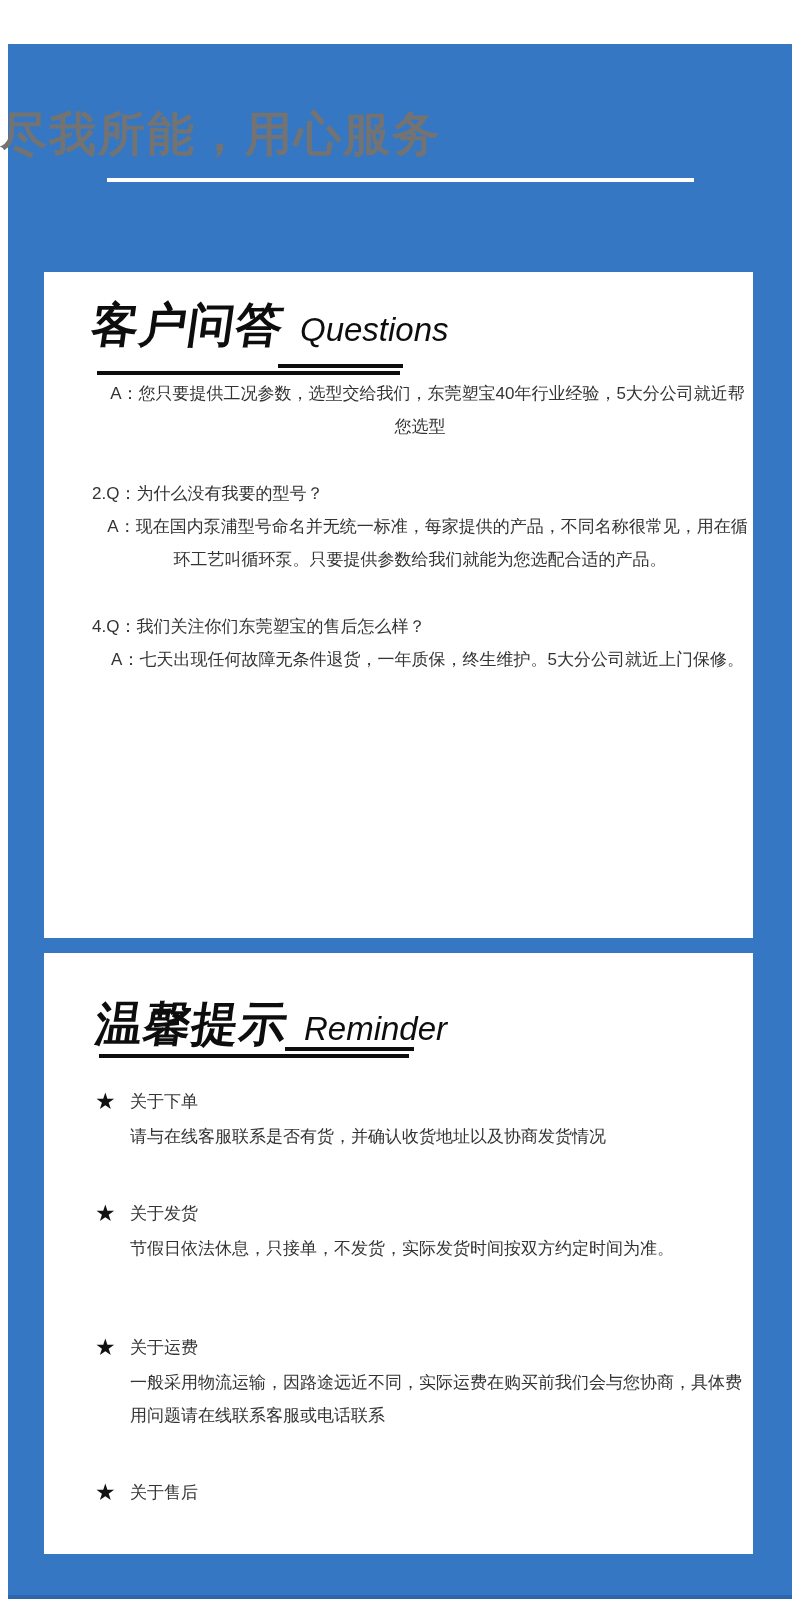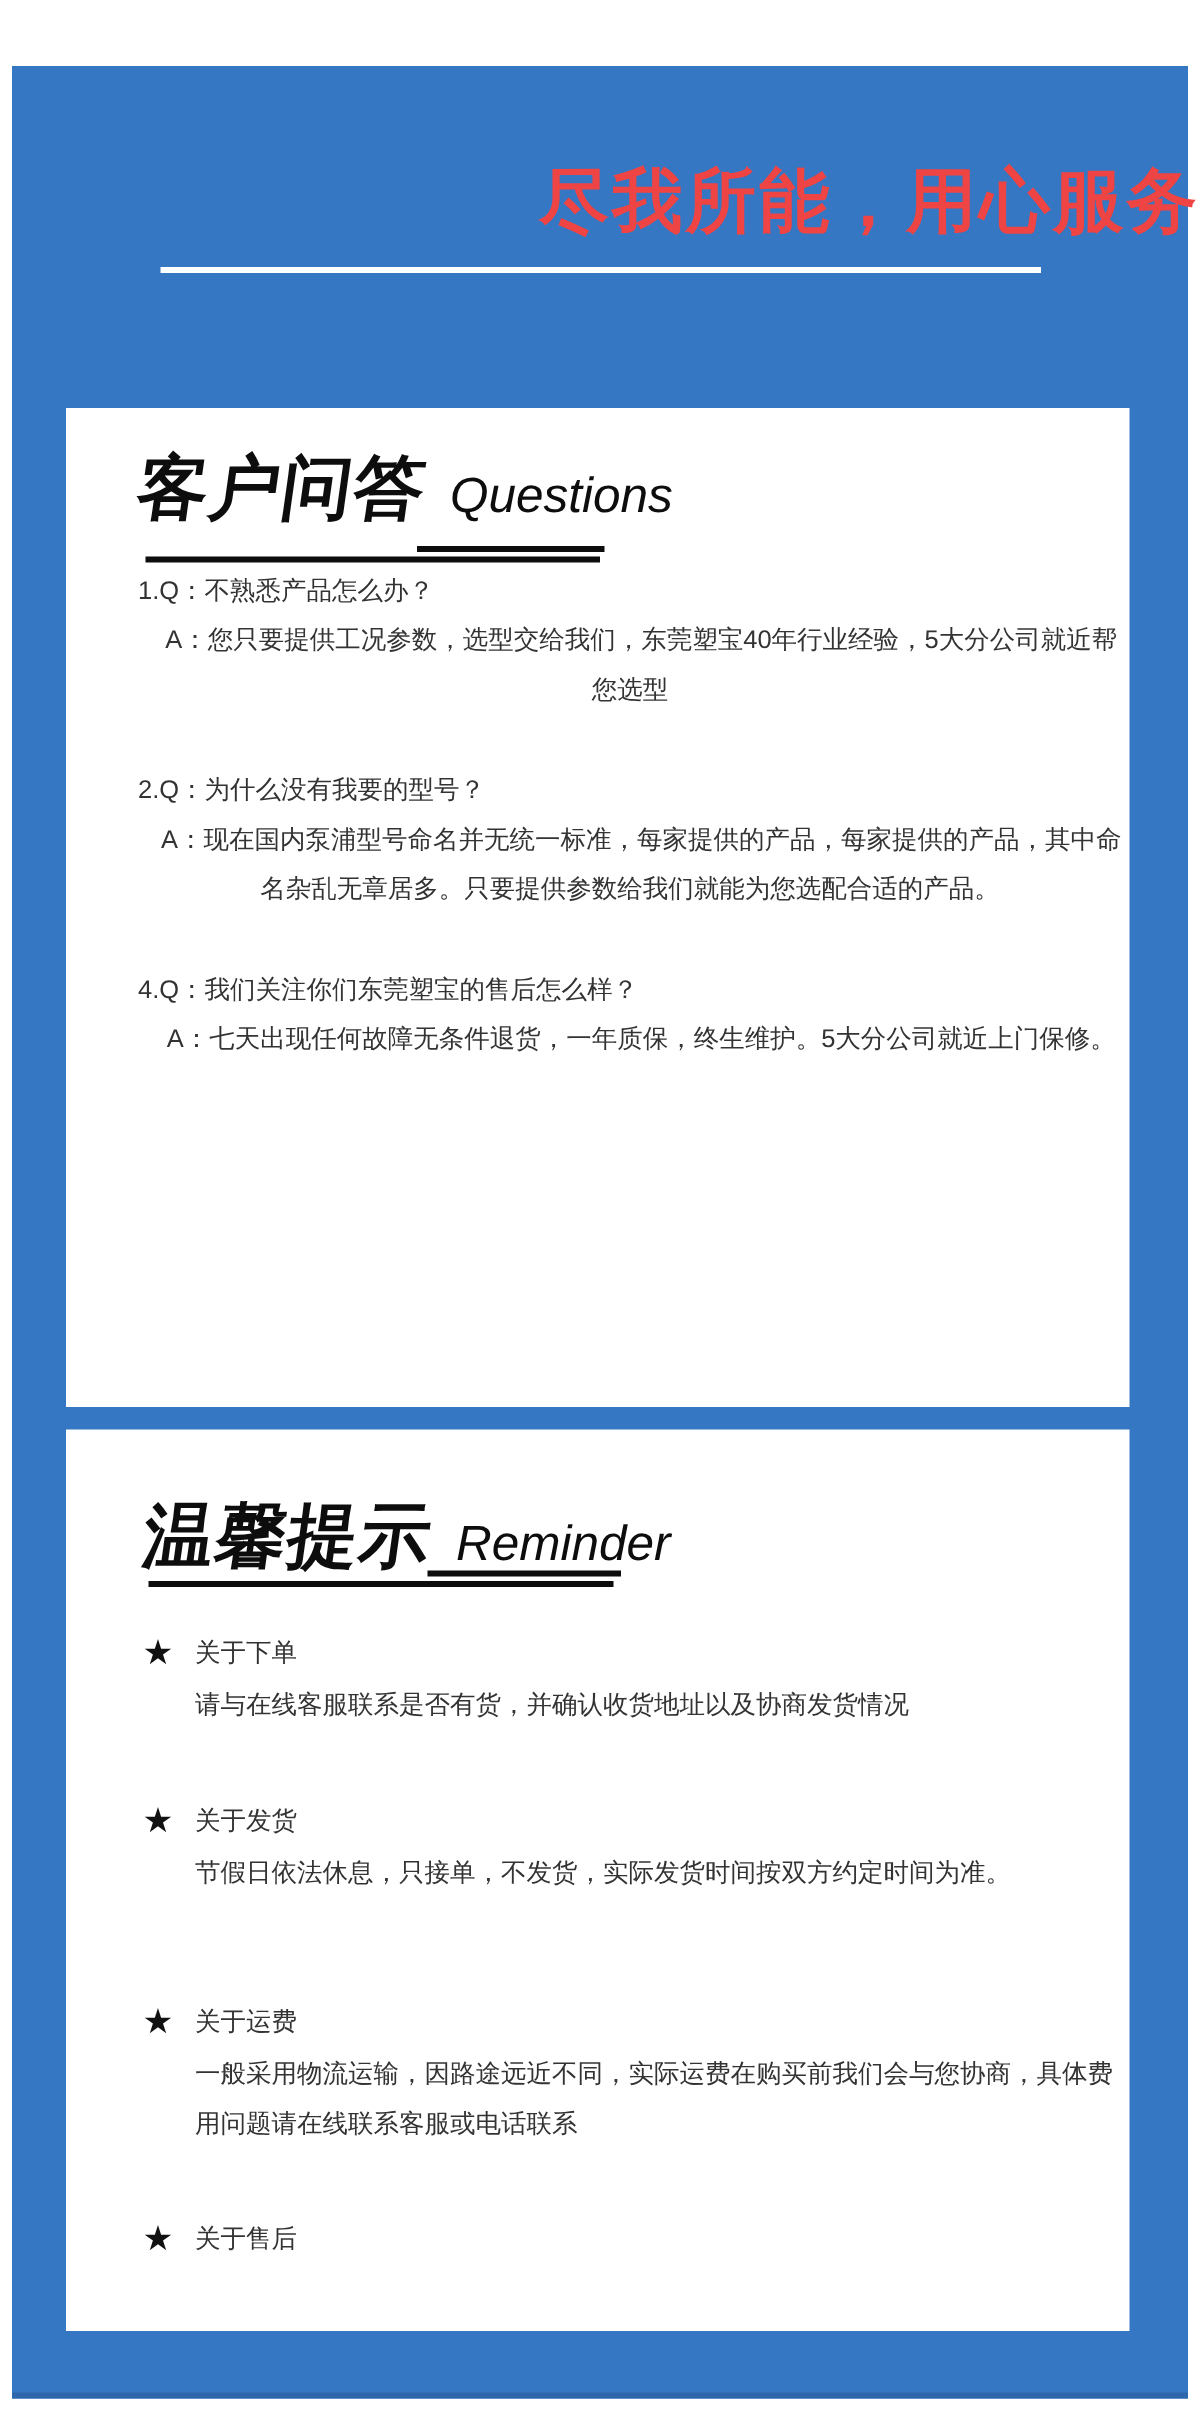--- a/index.html
+++ b/index.html
@@ -19,22 +19,22 @@
     width:784px; height:1555px;
     background:#3577C3;
     border-bottom:4px solid #2E66AB;
   }
 
   
   .hero-title {
     position:absolute;
     left:0; top:108px;
     width:800px;
-    text-align:right;
-    color:#ef4444;
+    text-align:left;
+    color:#737373;
     font-size:47px;
     line-height:52px;
     font-weight:bold;
     letter-spacing:2px;
   }
   .hero-underline {
     position:absolute;
     left:107px; top:178px;
     width:587px; height:4px;
     background:#ffffff;
@@ -129,26 +129,25 @@
 <div class="card card-qa">
   <div class="card-heading">
     <span class="heading-cn">客户问答</span>
     <span class="heading-en">Questions</span>
   </div>
   <div class="underline ul-short"></div>
   <div class="underline ul-long"></div>
 
   <div class="qa-list">
     <div class="qa-item">
-      <div class="qa-q">1.Q：不熟悉产品怎么办？</div>
       <div class="qa-a">A：您只要提供工况参数，选型交给我们，东莞塑宝40年行业经验，5大分公司就近帮您选型</div>
     </div>
     <div class="qa-item">
       <div class="qa-q">2.Q：为什么没有我要的型号？</div>
-      <div class="qa-a">A：现在国内泵浦型号命名并无统一标准，每家提供的产品，每家提供的产品，其中命名杂乱无章居多。只要提供参数给我们就能为您选配合适的产品。</div>
+      <div class="qa-a">A：现在国内泵浦型号命名并无统一标准，每家提供的产品，不同名称很常见，用在循环工艺叫循环泵。只要提供参数给我们就能为您选配合适的产品。</div>
     </div>
     <div class="qa-item">
       <div class="qa-q">4.Q：我们关注你们东莞塑宝的售后怎么样？</div>
       <div class="qa-a">A：七天出现任何故障无条件退货，一年质保，终生维护。5大分公司就近上门保修。</div>
     </div>
   </div>
 </div>
 
 <div class="card card-rem">
   <div class="card-heading">

